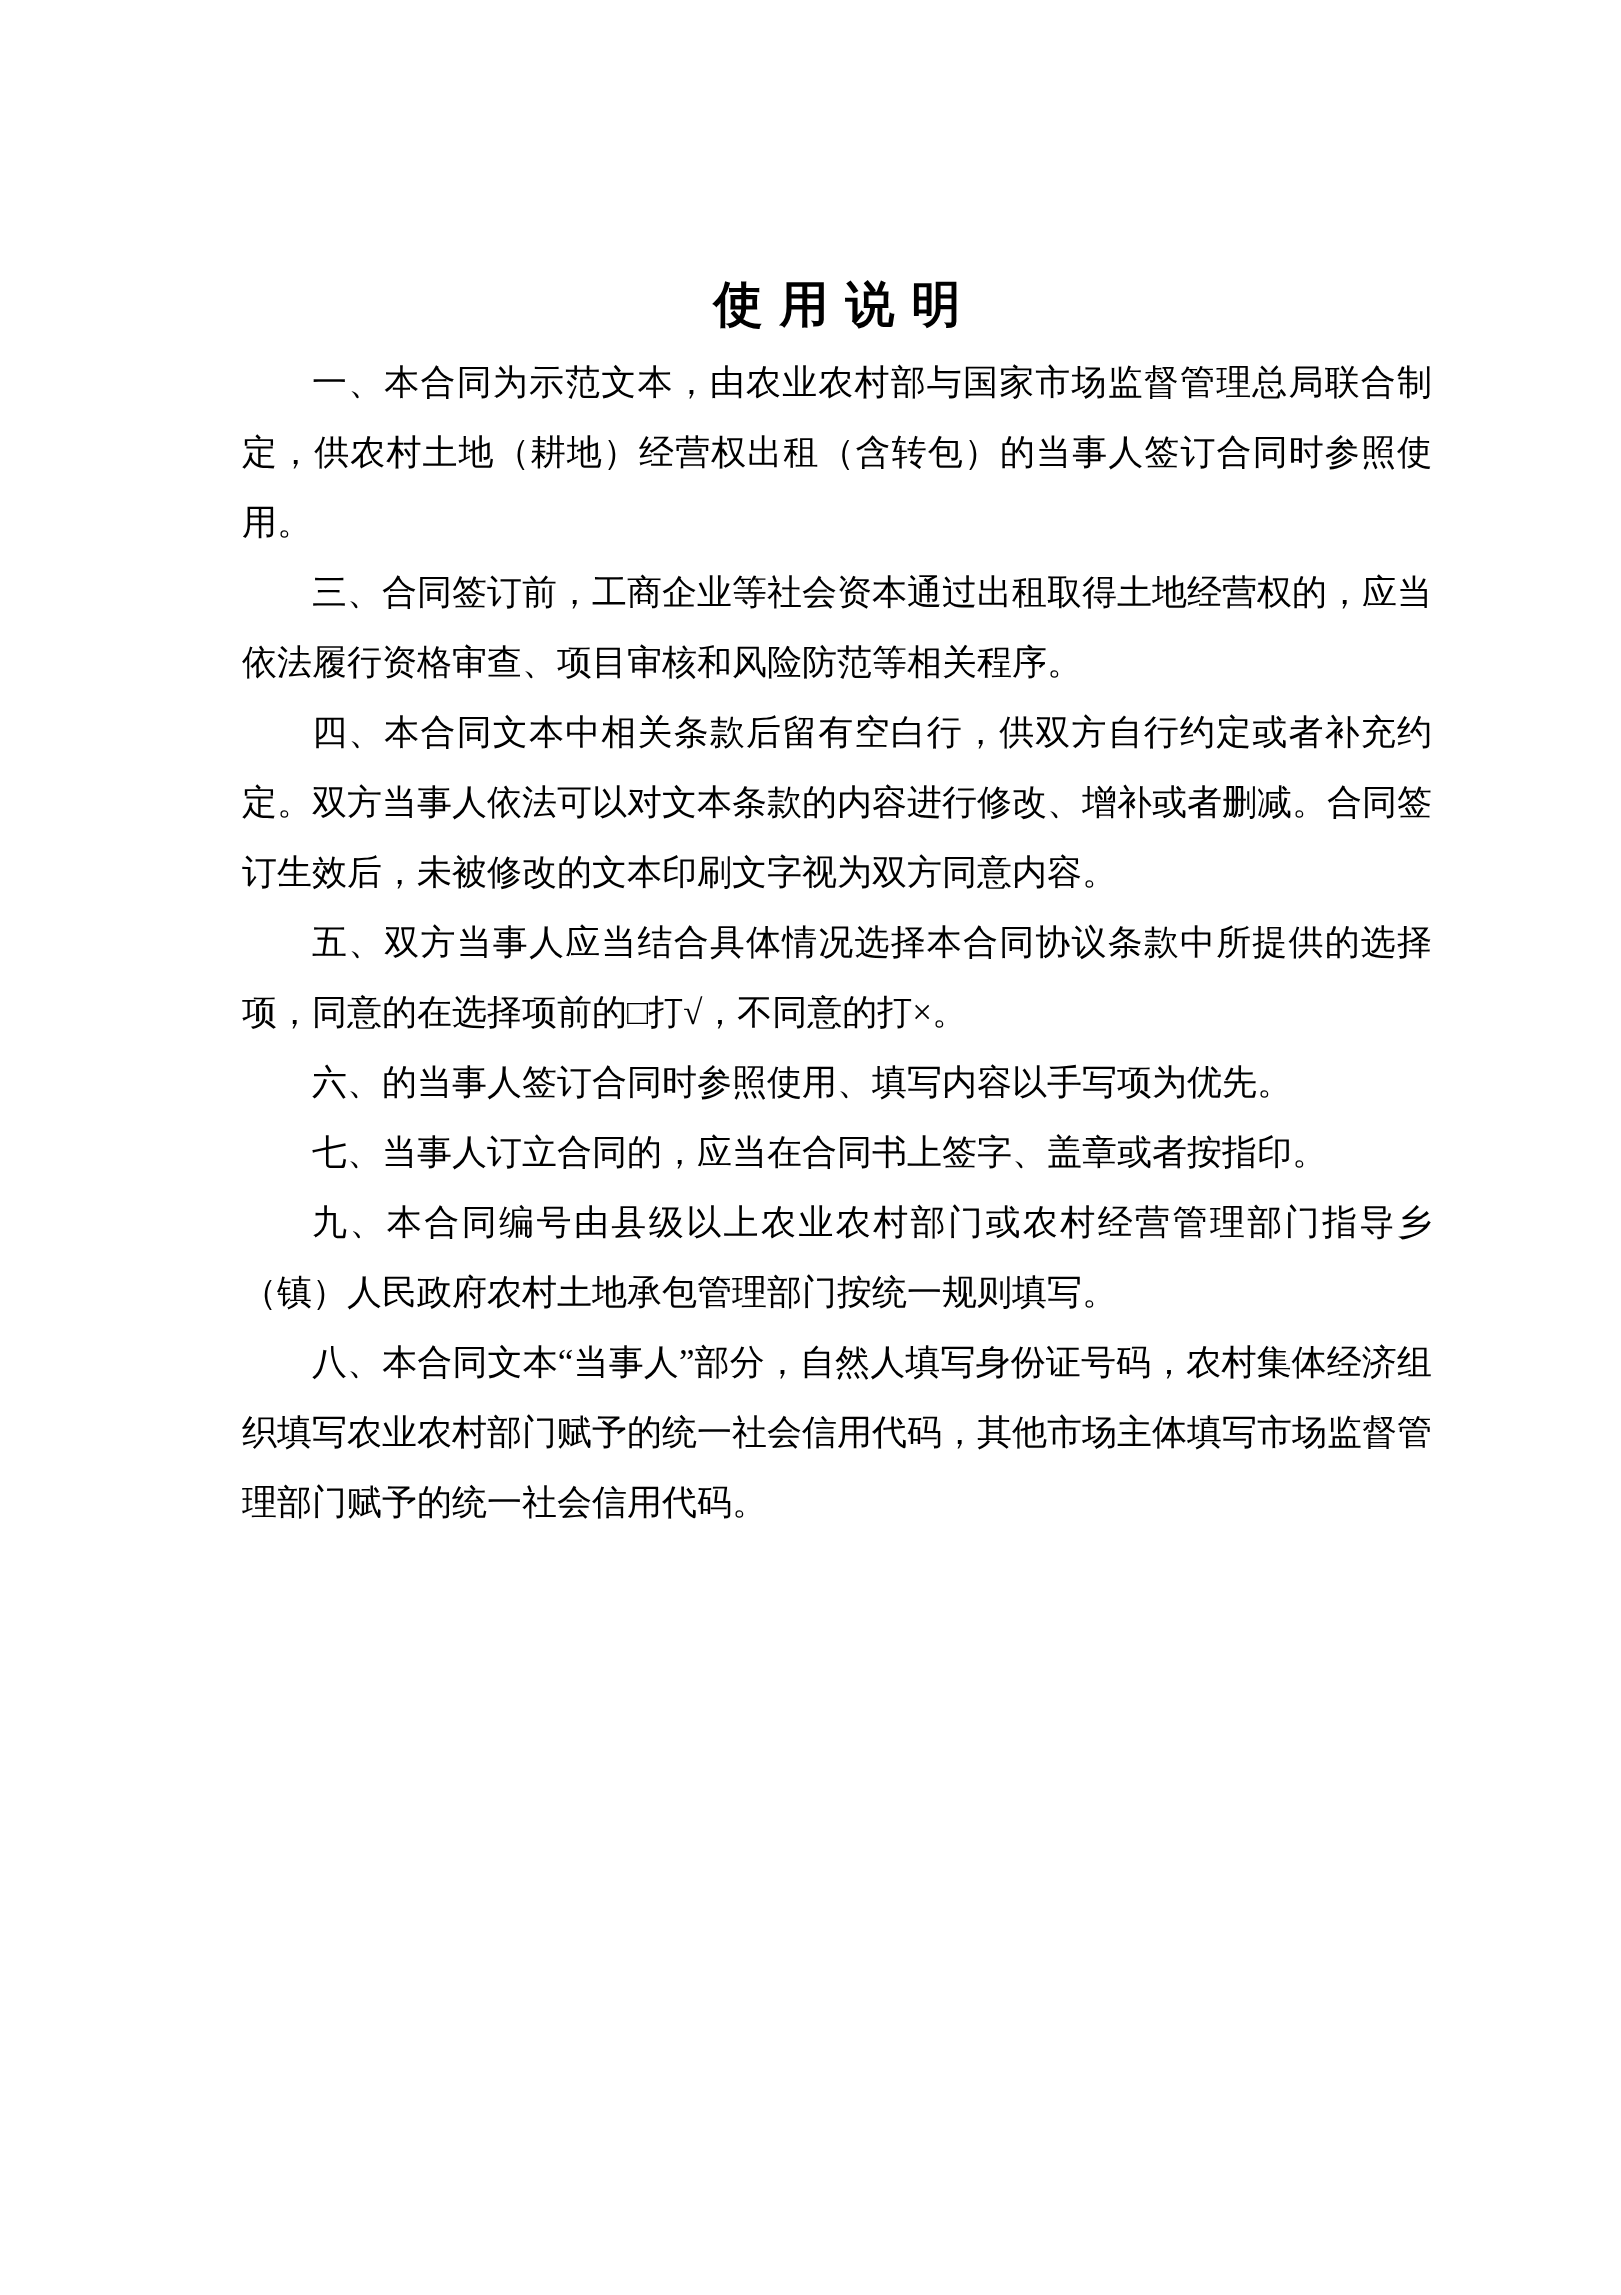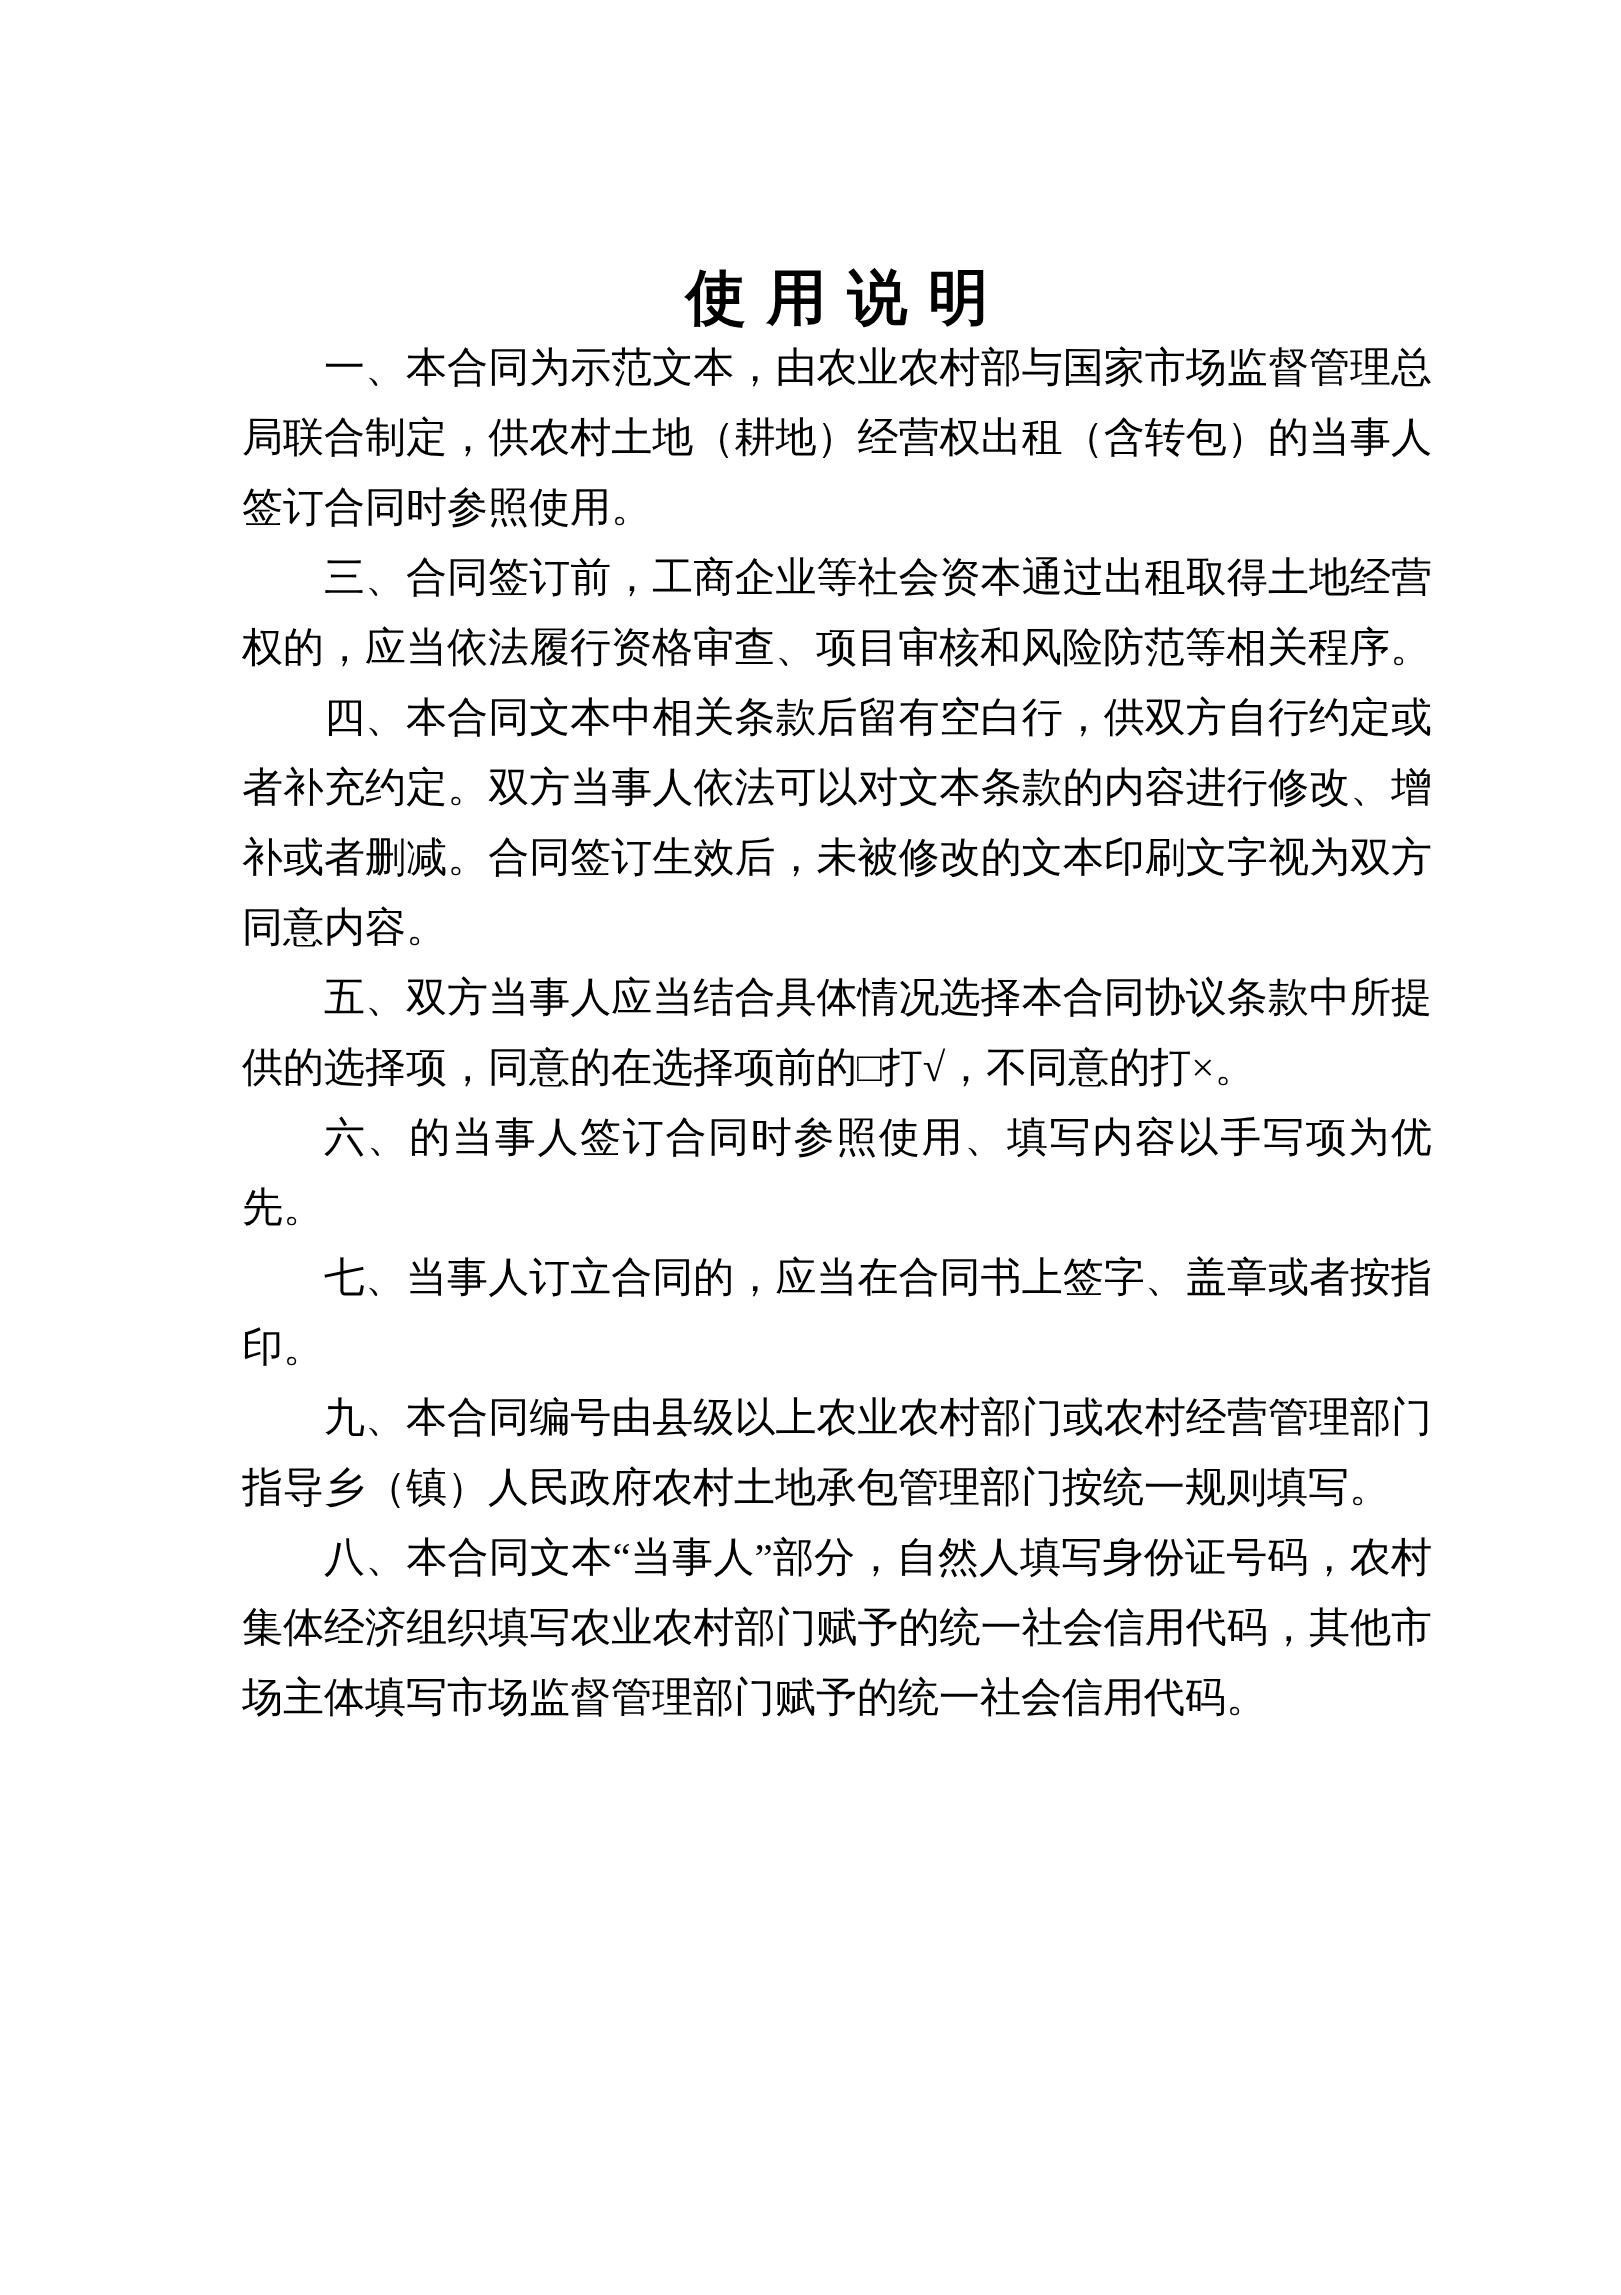--- a/index.html
+++ b/index.html
@@ -16,32 +16,32 @@
     overflow: hidden;
     font-family: "Liberation Serif", serif;
   }
   .content {
     position: absolute;
     left: 242px;
     top: 262px;
     width: 1190px;
   }
   .doc-title {
-    margin: 0;
+    margin: 8px;
     font-family: "DejaVu Sans", sans-serif;
     font-weight: bold;
-    font-size: 60px;
+    font-size: 49px;
     line-height: 70px;
     text-align: center;
     color: #000000;
     white-space: pre;
   }
   .para {
     margin: 0;
-    font-size: 41px;
+    font-size: 35px;
     line-height: 70px;
     text-align: justify;
     text-justify: inter-character;
     text-indent: 2em;
     color: #000000;
     word-break: break-all;
   }
 </style>
 </head>
 <body>

